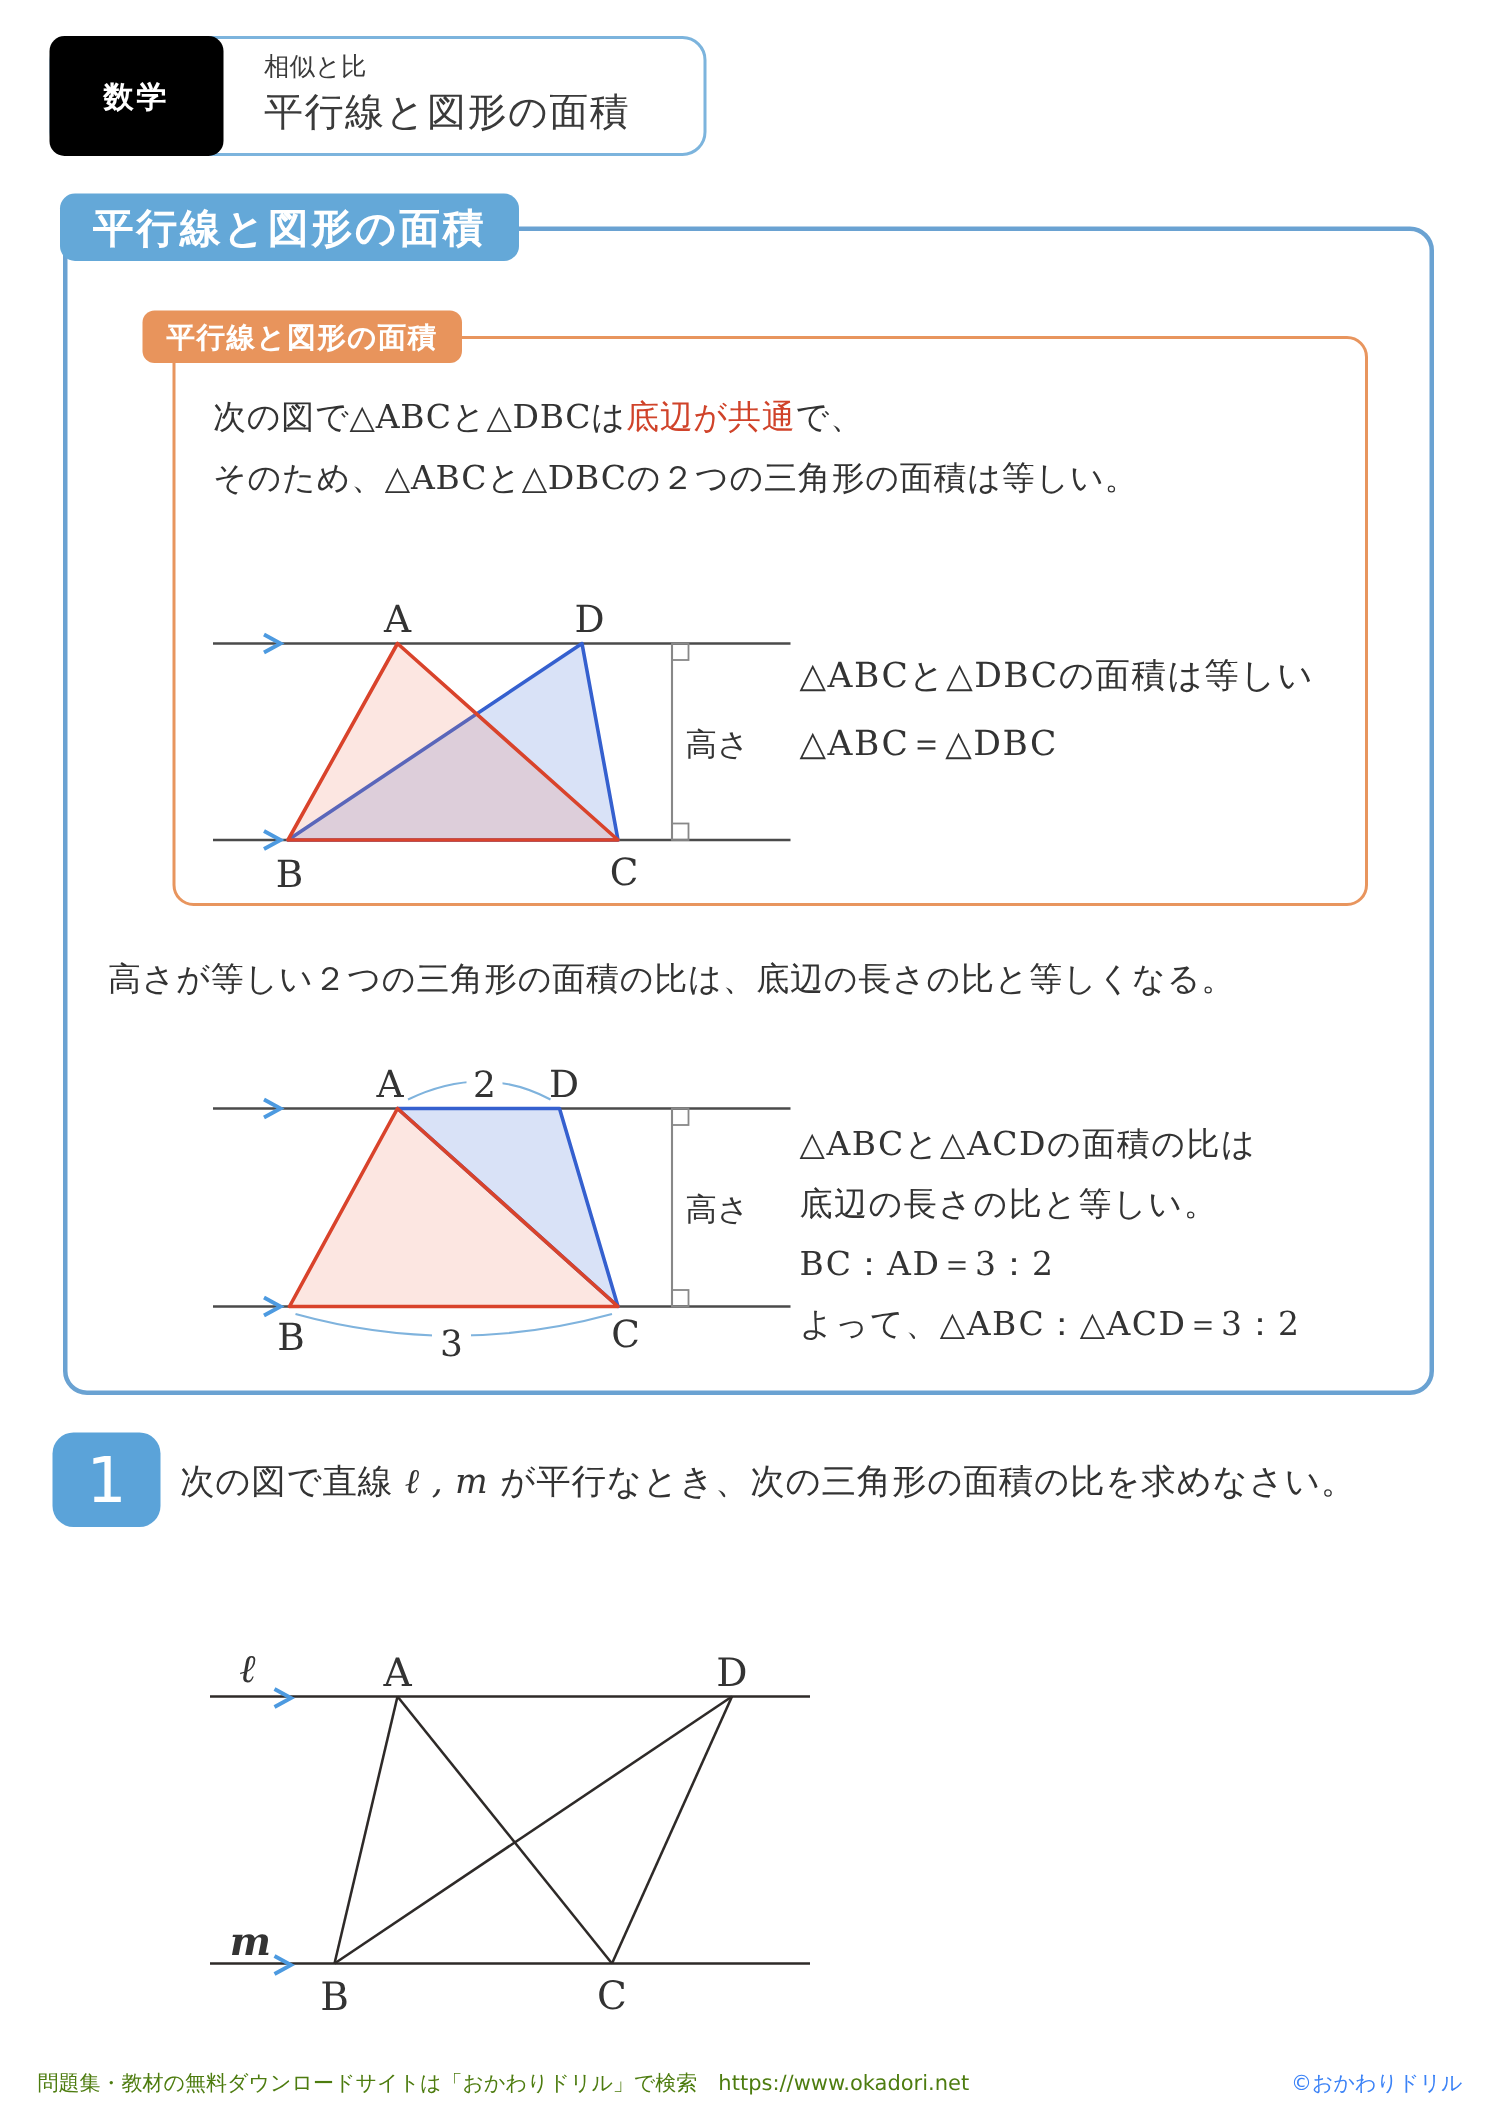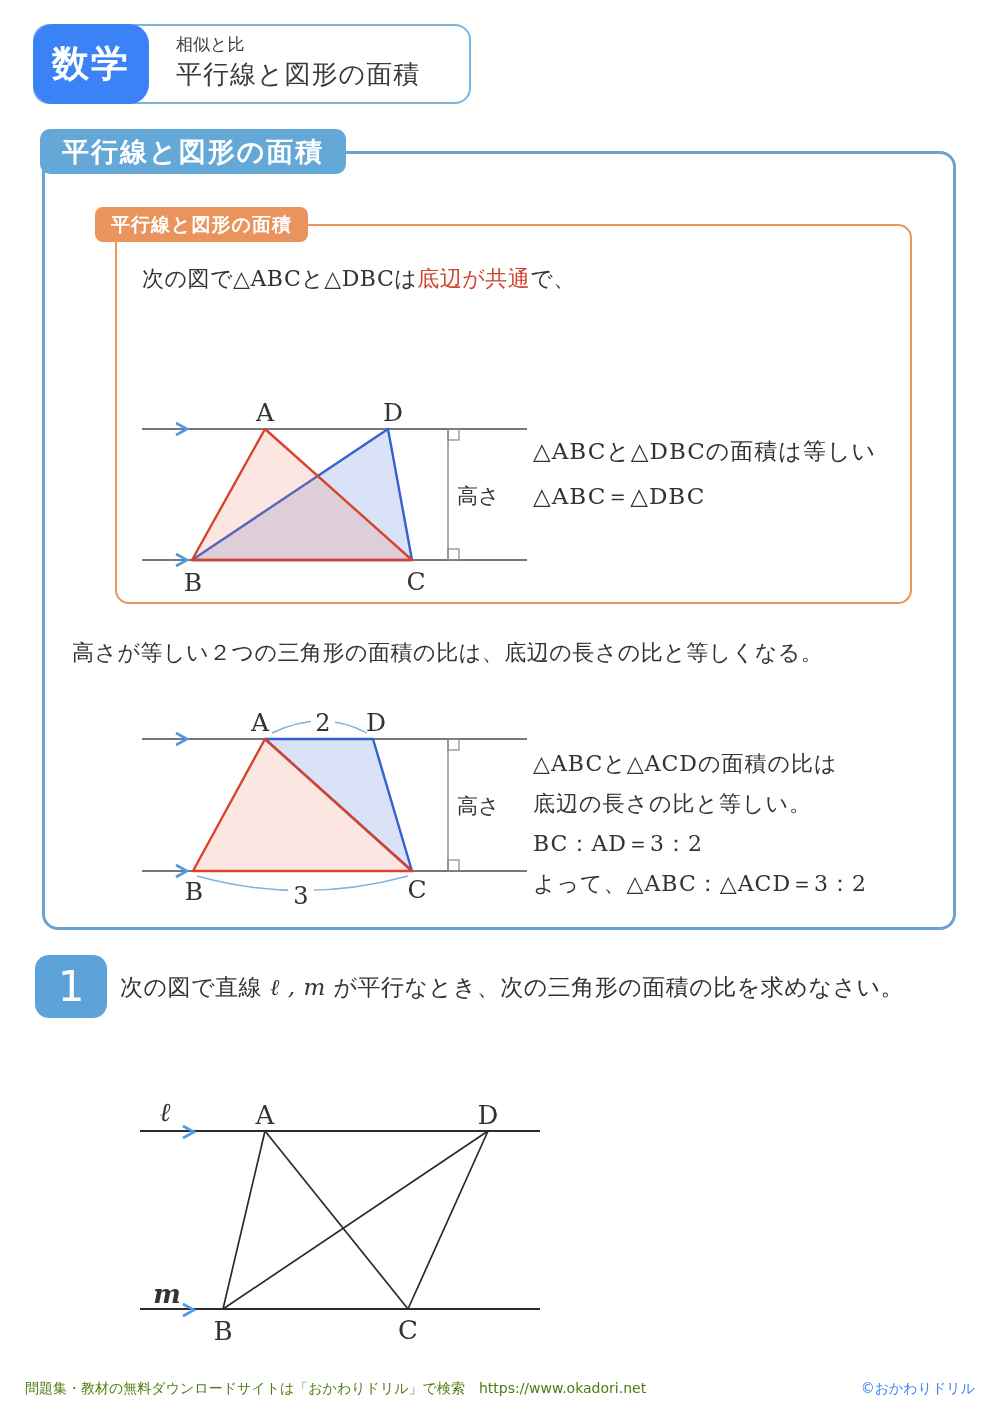--- a/index.html
+++ b/index.html
@@ -2,23 +2,23 @@
 <html><head>
 <meta charset="utf-8">
 <style>
   html,body{margin:0;padding:0;background:#fff;}
   .page{position:relative;width:1000px;height:1415px;background:#ffffff;
         font-family:"DejaVu Serif", serif;color:#333;overflow:hidden;}
   .abs{position:absolute;}
 
   
   .hdr-capsule{left:33px;top:24px;width:438px;height:80px;border:2px solid #7cb4dd;border-radius:16px;box-sizing:border-box;}
-  .hdr-subject{left:33px;top:24px;width:116px;height:80px;background:#3b82f6;border-radius:20px;
+  .hdr-subject{left:33px;top:24px;width:116px;height:80px;background:#000000;border-radius:10px;
                display:flex;align-items:center;justify-content:center;color:#fff;
-               font-family:"DejaVu Sans", sans-serif;font-size:37px;font-weight:bold;letter-spacing:2px;}
+               font-family:"DejaVu Sans", sans-serif;font-size:20px;font-weight:bold;letter-spacing:2px;}
   .hdr-unit{left:176px;top:33px;font-family:"DejaVu Sans", sans-serif;font-size:17px;color:#3a3a3a;}
   .hdr-title{left:176px;top:57px;font-family:"DejaVu Sans", sans-serif;font-size:26px;color:#3a3a3a;letter-spacing:1px;}
 
   
   .sec-box{left:42px;top:151px;width:914px;height:779px;border:3px solid #6aa2d2;border-radius:16px;box-sizing:border-box;}
   .sec-badge{left:40px;top:129px;height:45px;padding:0 22px;background:#64a8d8;border-radius:10px;
              display:flex;align-items:center;color:#fff;font-family:"DejaVu Sans", sans-serif;
              font-size:27px;font-weight:bold;letter-spacing:2px;}
 
   .card-box{left:115px;top:224px;width:797px;height:380px;border:2px solid #e8955e;border-radius:14px;box-sizing:border-box;}
@@ -60,20 +60,21 @@
   <div class="abs hdr-title">平行線と図形の面積</div>
 
   <div class="abs sec-box"></div>
   <div class="abs sec-badge">平行線と図形の面積</div>
 
   <div class="abs card-box"></div>
   <div class="abs card-badge">平行線と図形の面積</div>
 
   <div class="abs para">
     <div><span>次の図で△ABCと△DBCは</span><span class="red">底辺が共通</span><span>で、</span></div>
+    <div>そのため、△ABCと△DBCの２つの三角形の面積は等しい。</div>
   </div>
 
   <svg class="abs" style="left:135px;top:393px;" width="400" height="210" viewBox="0 0 400 210">
     <line x1="7" y1="36" x2="392" y2="36" stroke="#4a4a4a" stroke-width="1.6"></line>
     <line x1="7" y1="167" x2="392" y2="167" stroke="#4a4a4a" stroke-width="1.6"></line>
     <path d="M41,30 L52,36 L41,42" fill="none" stroke="#4d9ae0" stroke-width="2.6"></path>
     <path d="M41,161 L52,167 L41,173" fill="none" stroke="#4d9ae0" stroke-width="2.6"></path>
     <polygon points="253,36 57,167 277,167" fill="rgba(120,150,225,0.28)" stroke="#3560cf" stroke-width="2.4" stroke-linejoin="round"></polygon>
     <polygon points="130,36 57,167 277,167" fill="rgba(240,130,105,0.20)" stroke="#d9432b" stroke-width="2.4" stroke-linejoin="round"></polygon>
     <line x1="313" y1="36" x2="313" y2="167" stroke="#888" stroke-width="1.4"></line>

